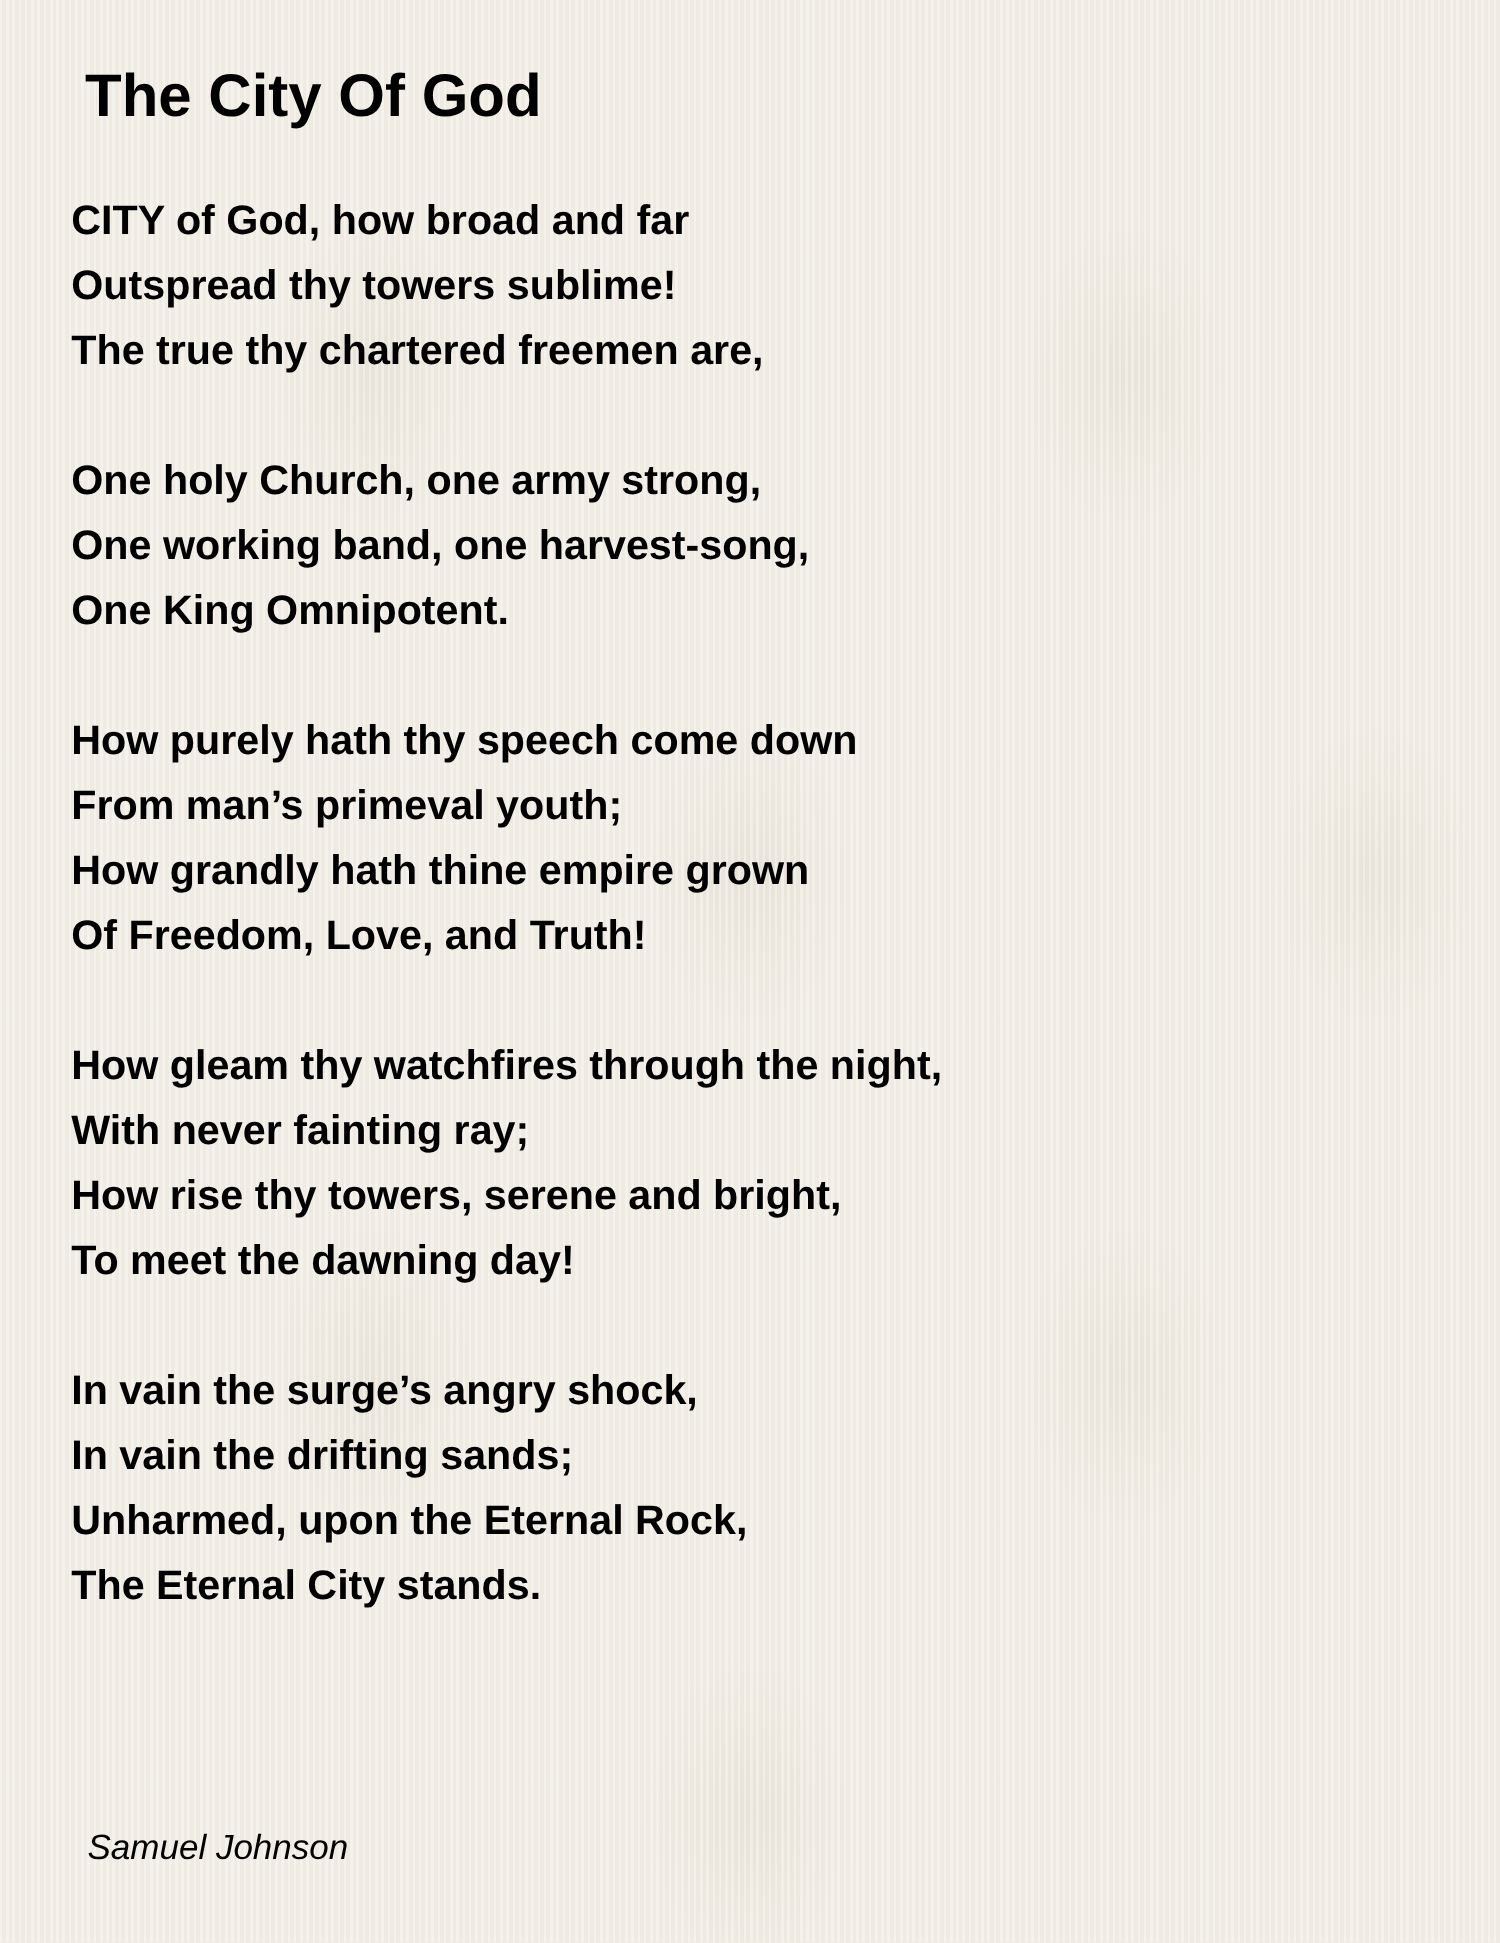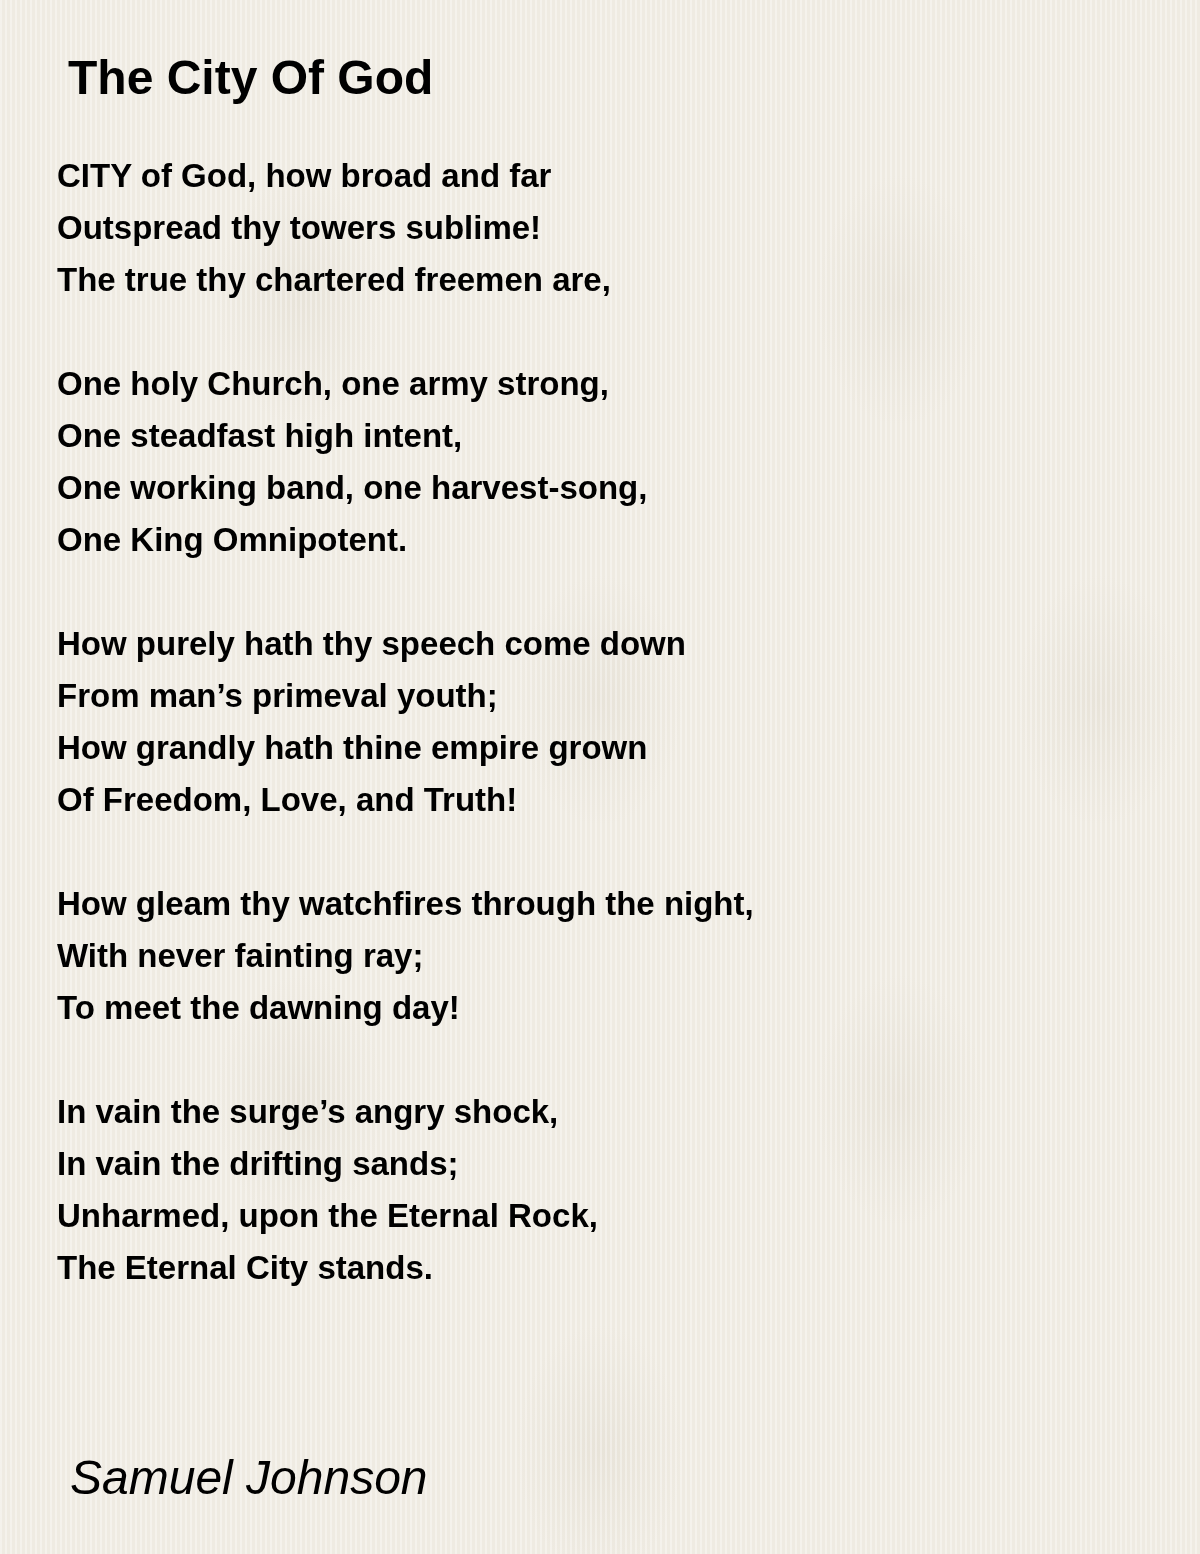--- a/index.html
+++ b/index.html
@@ -24,49 +24,49 @@
     }
     .poem {
       position: absolute; left: 57px; top: 150px;
       font-size: 33px; font-weight: bold; line-height: 52px;
     }
     .stanza { margin-bottom: 52px; }
     .stanza:last-child { margin-bottom: 0; }
     .line { display: block; white-space: nowrap; }
     .author {
       position: absolute; left: 70px; top: 1454px;
-      font-size: 48px; font-style: italic; line-height: 48px;
+      font-size: 28px; font-style: italic; line-height: 48px;
     }
   </style>
 </head>
 <body>
 
 <h1 class="title">The City Of God</h1>
 
 <div class="poem">
   <div class="stanza">
     <span class="line">CITY of God, how broad and far</span>
     <span class="line">Outspread thy towers sublime!</span>
     <span class="line">The true thy chartered freemen are,</span>
   </div>
   <div class="stanza">
     <span class="line">One holy Church, one army strong,</span>
-    <span class="line">One steadfast high intent,</span>
     <span class="line">One working band, one harvest-song,</span>
     <span class="line">One King Omnipotent.</span>
   </div>
   <div class="stanza">
     <span class="line">How purely hath thy speech come down</span>
     <span class="line">From man’s primeval youth;</span>
     <span class="line">How grandly hath thine empire grown</span>
     <span class="line">Of Freedom, Love, and Truth!</span>
   </div>
   <div class="stanza">
     <span class="line">How gleam thy watchfires through the night,</span>
     <span class="line">With never fainting ray;</span>
+    <span class="line">How rise thy towers, serene and bright,</span>
     <span class="line">To meet the dawning day!</span>
   </div>
   <div class="stanza">
     <span class="line">In vain the surge’s angry shock,</span>
     <span class="line">In vain the drifting sands;</span>
     <span class="line">Unharmed, upon the Eternal Rock,</span>
     <span class="line">The Eternal City stands.</span>
   </div>
 </div>
 

